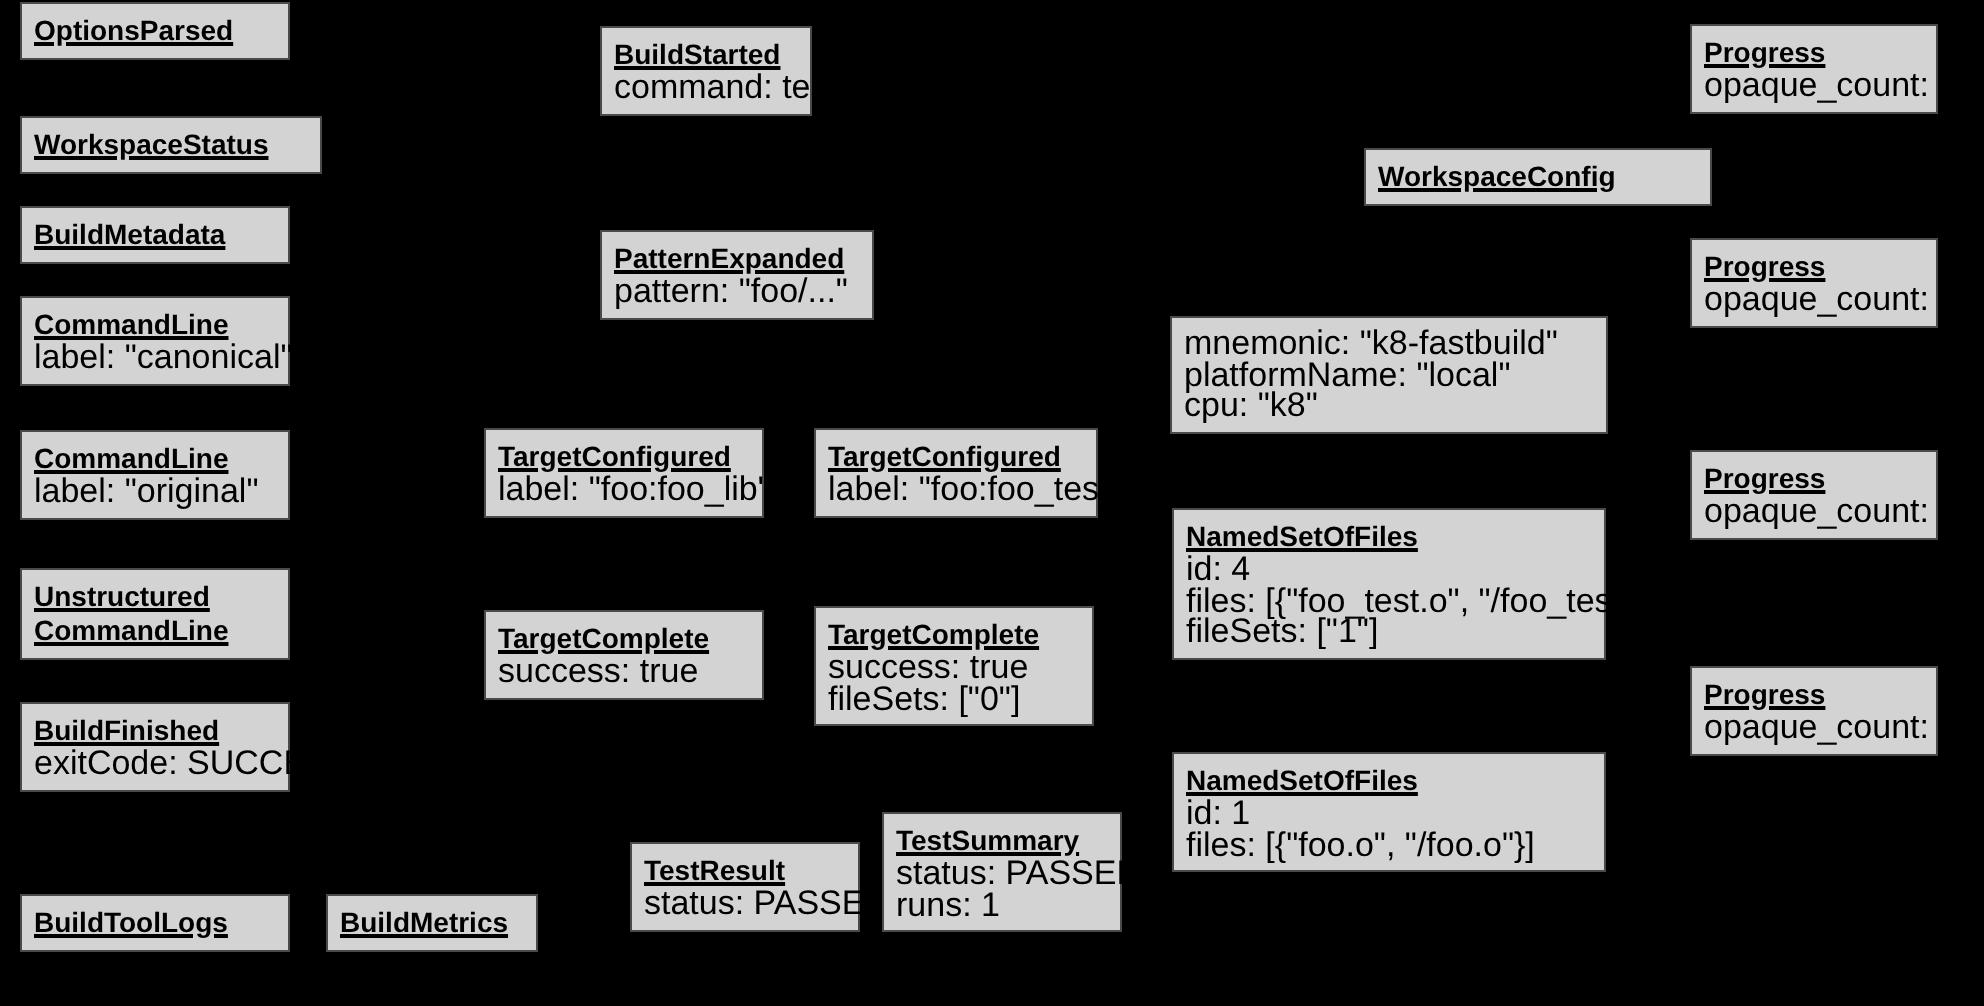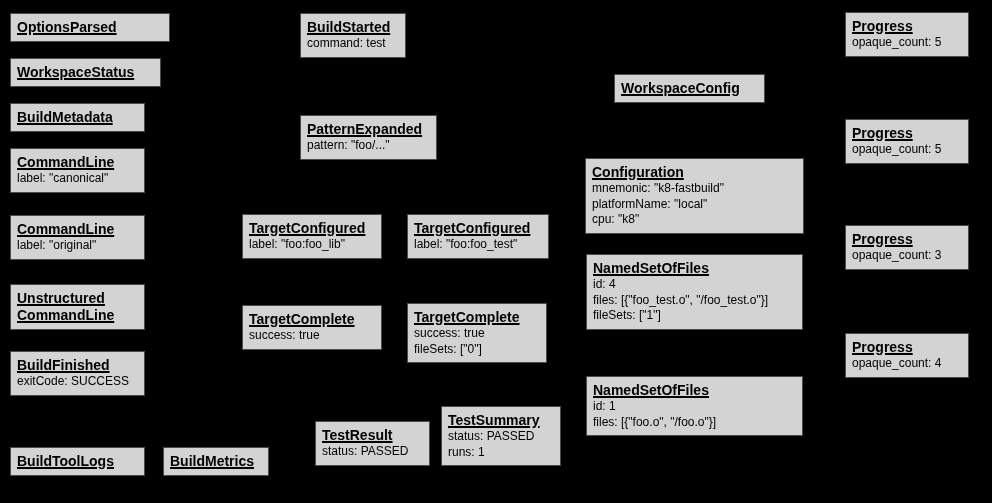--- a/index.html
+++ b/index.html
@@ -21,30 +21,30 @@
     white-space: nowrap;
   }
   .t {
     font-size: 14px;
     line-height: 17px;
     font-weight: bold;
     text-decoration: underline;
     text-decoration-thickness: 1.5px;
   }
   .d {
-    font-size: 12px;
+    font-size: 17px;
     line-height: 15.5px;
   }
 </style>
 </head>
 <body>
 
 <div class="stage">
 
-  <div class="node" style="left:10px;top:13px;width:160px">
+  <div class="node" style="left:10px;top:1px;width:135px">
     <div class="t">OptionsParsed</div>
   </div>
 
   <div class="node" style="left:10px;top:58px;width:151px">
     <div class="t">WorkspaceStatus</div>
   </div>
 
   <div class="node" style="left:10px;top:103px;width:135px">
     <div class="t">BuildMetadata</div>
   </div>
@@ -112,26 +112,25 @@
     <div class="t">TestResult</div>
     <div class="d">status: PASSED</div>
   </div>
 
   <div class="node" style="left:441px;top:406px;width:120px">
     <div class="t">TestSummary</div>
     <div class="d">status: PASSED</div>
     <div class="d">runs: 1</div>
   </div>
 
-  <div class="node" style="left:614px;top:74px;width:151px">
+  <div class="node" style="left:682px;top:74px;width:174px">
     <div class="t">WorkspaceConfig</div>
   </div>
 
   <div class="node" style="left:585px;top:158px;width:219px">
-    <div class="t">Configuration</div>
     <div class="d">mnemonic: "k8-fastbuild"</div>
     <div class="d">platformName: "local"</div>
     <div class="d">cpu: "k8"</div>
   </div>
 
   <div class="node" style="left:586px;top:254px;width:217px">
     <div class="t">NamedSetOfFiles</div>
     <div class="d">id: 4</div>
     <div class="d">files: [{"foo_test.o", "/foo_test.o"}]</div>
     <div class="d">fileSets: ["1"]</div>

